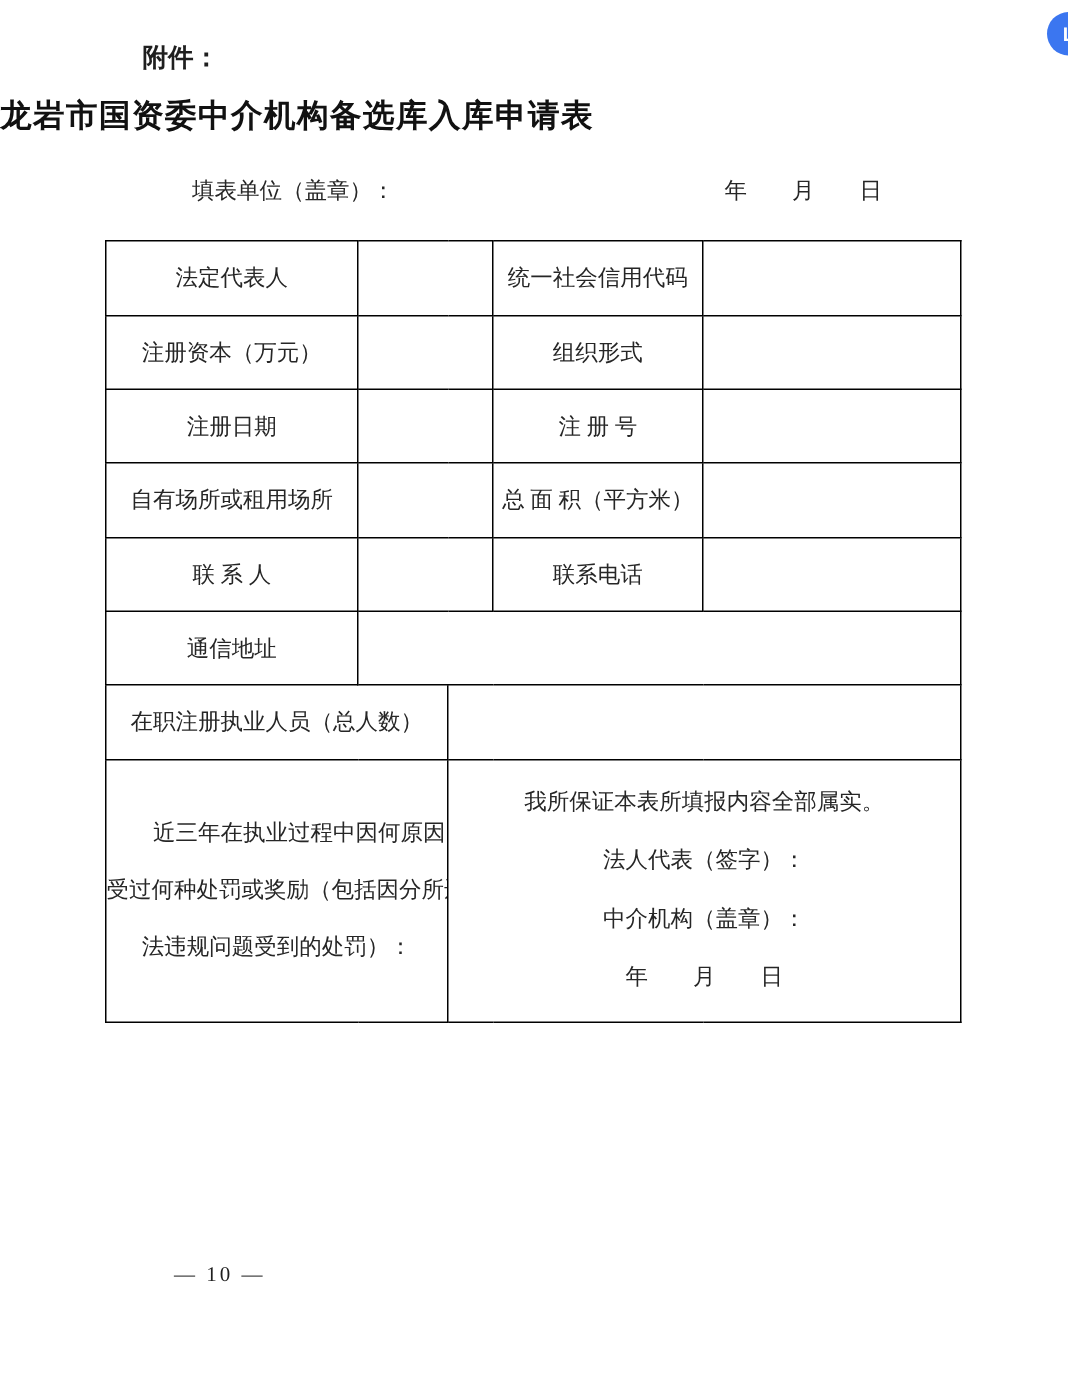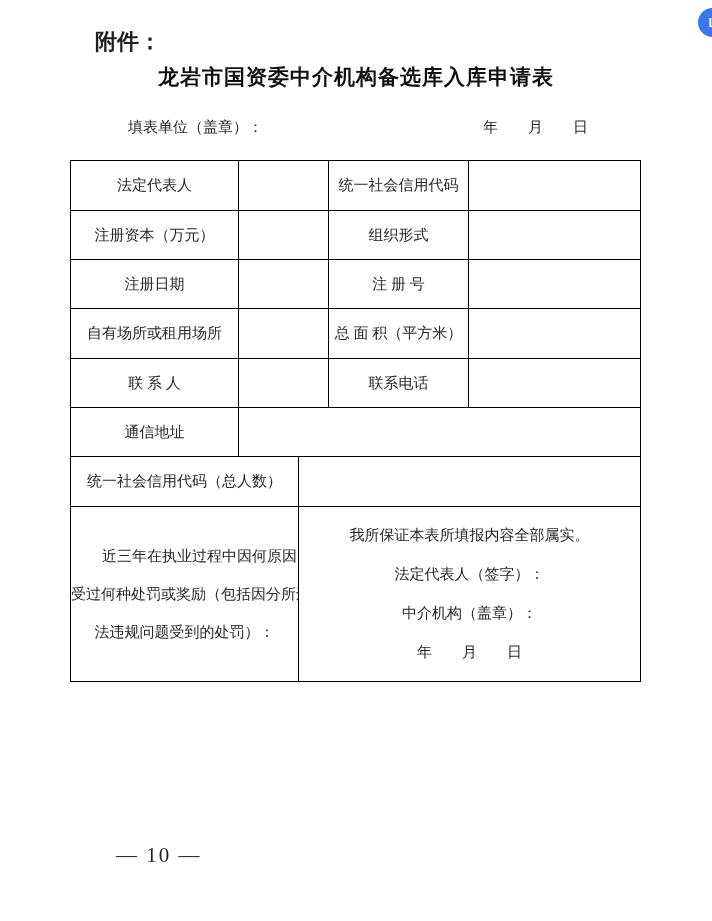--- a/index.html
+++ b/index.html
@@ -4,24 +4,24 @@
 <style>
   html,body{margin:0;padding:0;}
   body{
     width:712px;height:921px;position:relative;overflow:hidden;
     background:#ffffff;color:#262626;
     font-family:"Liberation Serif","DejaVu Serif",serif;
   }
   .attachment{
     position:absolute;left:95px;top:27px;
     font-family:"Liberation Sans","DejaVu Sans",sans-serif;
-    font-weight:bold;font-size:22px;color:#1f1f1f;
+    font-weight:bold;font-size:17px;color:#1f1f1f;
   }
   .title{
-    position:absolute;left:0;top:63px;width:712px;text-align:center;
+    position:absolute;left:0;top:63px;width:712px;
     font-weight:bold;font-size:21px;letter-spacing:1px;color:#111;
   }
   .header-row{
     position:absolute;left:70px;top:118px;width:570px;
     display:flex;align-items:baseline;font-size:15px;gap:48px;
   }
   .header-row .fill-unit{padding-left:58px;}
   .header-row .hdate{margin-left:auto;padding-right:52px;}
   table.form{
     position:absolute;left:70px;top:160px;width:570px;
@@ -38,21 +38,21 @@
   }
   td.tall-left .pline{line-height:38px;white-space:nowrap;}
   td.tall-left .pline.indent{text-indent:2em;}
   td.tall-right{
     text-align:left;vertical-align:top;
     padding:9px 6px 0 23px;font-size:15px;
   }
   td.tall-right .dline{line-height:39px;white-space:nowrap;text-align:center;}
   .page-number{
     position:absolute;left:116px;top:843px;
-    font-size:21px;letter-spacing:2px;color:#1f1f1f;
+    font-size:14px;letter-spacing:2px;color:#1f1f1f;
   }
   .floating-badge{
     position:absolute;top:8px;right:-15px;width:29px;height:29px;
     border-radius:50%;background:#3b76f0;color:#ffffff;
     display:flex;align-items:center;justify-content:center;
     font-family:"Liberation Sans","DejaVu Sans",sans-serif;
     font-weight:bold;font-size:13px;cursor:pointer;
   }
 </style>
 </head>
@@ -106,32 +106,32 @@
     <td>联 系 人</td>
     <td colspan="2"></td>
     <td colspan="2">联系电话</td>
     <td colspan="2"></td>
   </tr>
   <tr style="height:49px">
     <td>通信地址</td>
     <td colspan="6"></td>
   </tr>
   <tr style="height:50px">
-    <td colspan="2">统一社会信用代码（总人数）</td>
+    <td colspan="2">在职注册执业人员（总人数）</td>
     <td colspan="5"></td>
   </tr>
   <tr style="height:175px">
     <td colspan="2" class="tall-left">
       <div class="pline indent">近三年在执业过程中因何原因</div>
       <div class="pline">受过何种处罚或奖励（包括因分所违</div>
       <div class="pline">法违规问题受到的处罚）：</div>
     </td>
     <td colspan="5" class="tall-right">
       <div class="dline">我所保证本表所填报内容全部属实。</div>
-      <div class="dline">法定代表人（签字）：</div>
+      <div class="dline">法人代表（签字）：</div>
       <div class="dline">中介机构（盖章）：</div>
       <div class="dline">年　　月　　日</div>
     </td>
   </tr>
 </tbody>
   </table>
 
 <div class="page-number">— 10 —</div>
 
 <div class="floating-badge">

